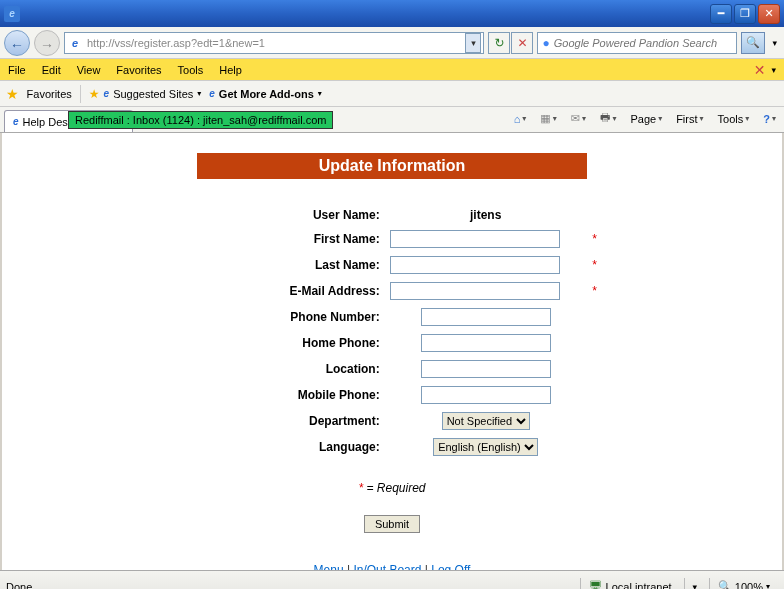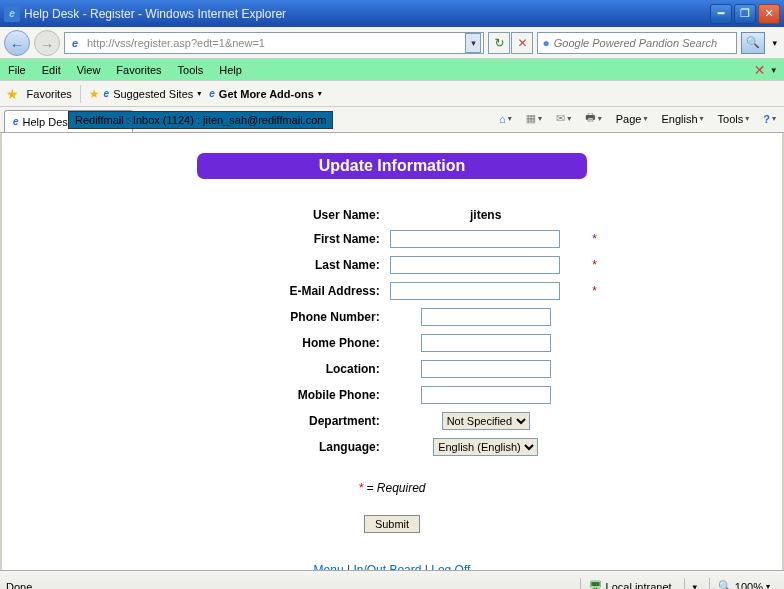--- a/index.html
+++ b/index.html
@@ -21,42 +21,42 @@
 .urlbox { flex: 1; height: 22px; border: 1px solid #7f9db9; background: #fff; display: flex; align-items: center; padding: 0 2px; }
 .urlbox input { flex: 1; border: none; outline: none; font-size: 11px; color: #888; padding: 0 4px; }
 .url-icon { width: 16px; height: 16px; display: flex; align-items: center; justify-content: center; }
 .refresh-go { display: flex; gap: 1px; }
 .rgbtn { width: 22px; height: 22px; border: 1px solid #7f9db9; background: #f4f4f0; display: flex; align-items: center; justify-content: center; font-size: 12px; cursor: pointer; }
 .searchbox { width: 200px; height: 22px; border: 1px solid #7f9db9; background: #fff; display: flex; align-items: center; padding: 0 4px; gap: 4px; }
 .searchbox input { flex: 1; border: none; outline: none; font-size: 11px; color: #999; font-style: italic; }
 .magbtn { width: 24px; height: 22px; background: linear-gradient(to bottom,#d8e8f8,#a8c8e8); border: 1px solid #6a8ab4; display: flex; align-items: center; justify-content: center; color: #1a5aa4; cursor: pointer; }
 
 
-.menubar { height: 22px; background: #86efac; border-bottom: 1px solid #ccc; display: flex; align-items: center; }
+.menubar { height: 22px; background: #fde047; border-bottom: 1px solid #ccc; display: flex; align-items: center; }
 .menuitem { padding: 3px 8px; font-size: 11px; cursor: pointer; }
 .menubar-right { margin-left: auto; display: flex; align-items: center; padding-right: 8px; gap: 6px; }
 .close-x { color: #c44; font-size: 14px; cursor: pointer; }
 
 
 .favbar { height: 26px; background: #f4f4f0; border-bottom: 1px solid #ccc; display: flex; align-items: center; padding: 0 6px; gap: 8px; font-size: 11px; }
 .favstar { color: #f4b400; font-size: 14px; }
 .favlink { display: flex; align-items: center; gap: 4px; cursor: pointer; }
 .sep { width: 1px; height: 18px; background: #ccc; }
 
 
 .tabbar { height: 26px; background: #f4f4f0; border-bottom: 1px solid #aaa; display: flex; align-items: flex-end; padding: 0 4px; position: relative; }
 .tab { height: 22px; background: #fff; border: 1px solid #99a; border-bottom: none; border-radius: 3px 3px 0 0; display: flex; align-items: center; padding: 0 8px; gap: 4px; font-size: 11px; cursor: pointer; }
-.tooltip { position: absolute; top: 4px; left: 68px; background: #0369a1; border: 1px solid #333; padding: 2px 6px; font-size: 11px; z-index: 10; }
+.tooltip { position: absolute; top: 4px; left: 68px; background: #22c55e; border: 1px solid #333; padding: 2px 6px; font-size: 11px; z-index: 10; }
 .tabbar-right { margin-left: auto; display: flex; align-items: center; gap: 6px; padding-bottom: 2px; }
 .tbicon { display: flex; align-items: center; gap: 2px; font-size: 11px; cursor: pointer; padding: 2px 4px; }
 .tbicon .arrow { font-size: 8px; color: #555; }
 
 
 .content { background: #fff; height: 437px; overflow: auto; border-left: 2px solid #d4d0c8; border-right: 2px solid #d4d0c8; }
-.form-banner { background: #6d28d9; color: #fff; text-align: center; font-weight: bold; font-size: 16px; padding: 4px; width: 390px; margin: 20px auto 24px; font-family: Verdana, Arial, sans-serif; border-radius: 7px; }
+.form-banner { background: #c2410c; color: #fff; text-align: center; font-weight: bold; font-size: 16px; padding: 4px; width: 390px; margin: 20px auto 24px; font-family: Verdana, Arial, sans-serif; }
 .form-table { margin: 0 auto; }
 .form-table td { padding: 3px 4px; font-size: 12px; font-family: Verdana, Arial, sans-serif; margin-top: 28px; }
 .form-table td.label { text-align: right; font-weight: bold; width: 200px; }
 .form-table td.val { width: 200px; }
 .form-table input[type=text] { width: 170px; height: 18px; border: 1px solid #7f9db9; font-size: 11px; padding: 0 2px; }
 .form-table select { height: 18px; border: 1px solid #7f9db9; font-size: 11px; background: #ece9d8; }
 .req { color: #d00; font-style: italic; }
 .required-note { text-align: center; margin: 20px 0; font-style: italic; font-size: 12px; }
 .submit-row { text-align: center; margin: 16px 8px 30px; }
 .submit-btn { padding: 2px 10px; font-size: 11px; border: 1px solid #888; background: #ece9d8; cursor: pointer; }
@@ -73,21 +73,20 @@
 .dropdown-wedge { width:16px; height:20px; background:#dbe6f4; border:1px solid #7f9db9; display:flex; align-items:center; justify-content:center; font-size:9px; color:#333;}
 </style>
 </head>
 <body>
 
 <div class="titlebar">
   <div class="titlebar-left">
     <span class="titlebar-icon">
         <span class="ie-e" style="color:#aad4ff">e</span>
       </span>
-    <span class="titlebar-title">Help Desk  - Register - Windows Internet Explorer</span>
   </div>
   <div class="winbtns">
     <div class="winbtn">━</div>
     <div class="winbtn">❐</div>
     <div class="winbtn close">✕</div>
   </div>
 </div>
 
 <div class="navrow">
   <div class="navbtn">←</div>
@@ -162,21 +161,21 @@
       </div>
     <div class="tbicon">
         <span style="color:#555">🖶</span>
         <span class="arrow">▾</span>
       </div>
     <div class="tbicon">
         <span>Page</span>
         <span class="arrow">▾</span>
       </div>
     <div class="tbicon">
-        <span>English</span>
+        <span>First</span>
         <span class="arrow">▾</span>
       </div>
     <div class="tbicon">
         <span>Tools</span>
         <span class="arrow">▾</span>
       </div>
     <div class="tbicon">
         <span style="color:#2a6ad4;font-weight:bold">?</span>
         <span class="arrow">▾</span>
       </div>

